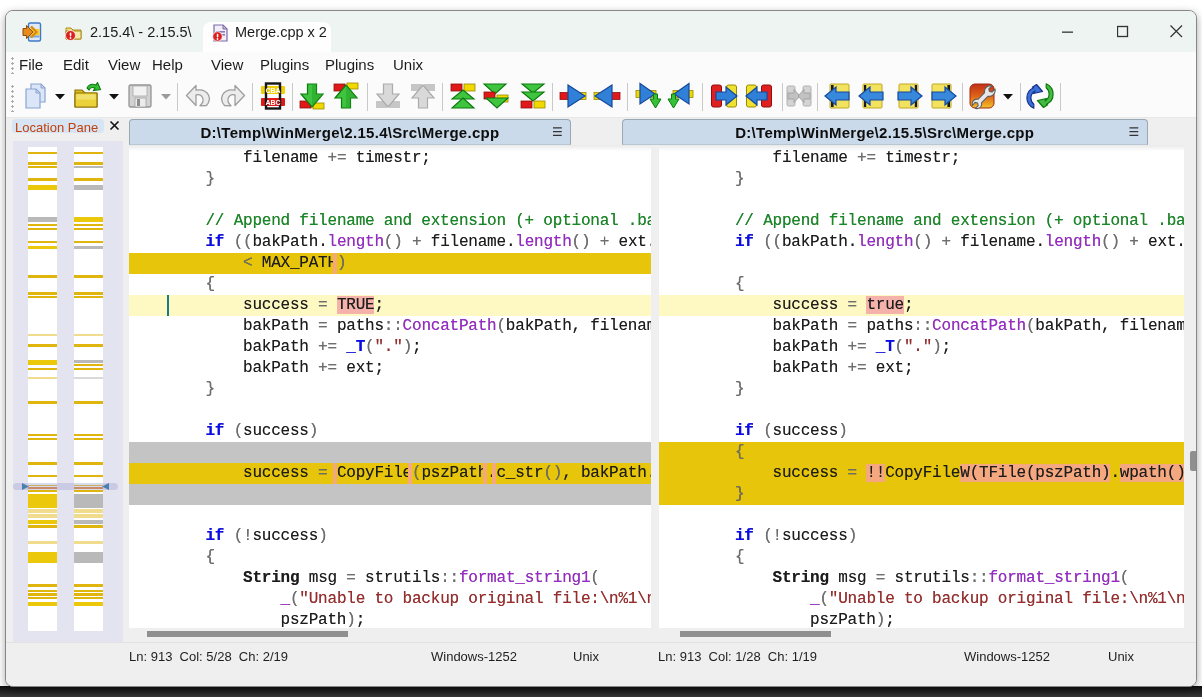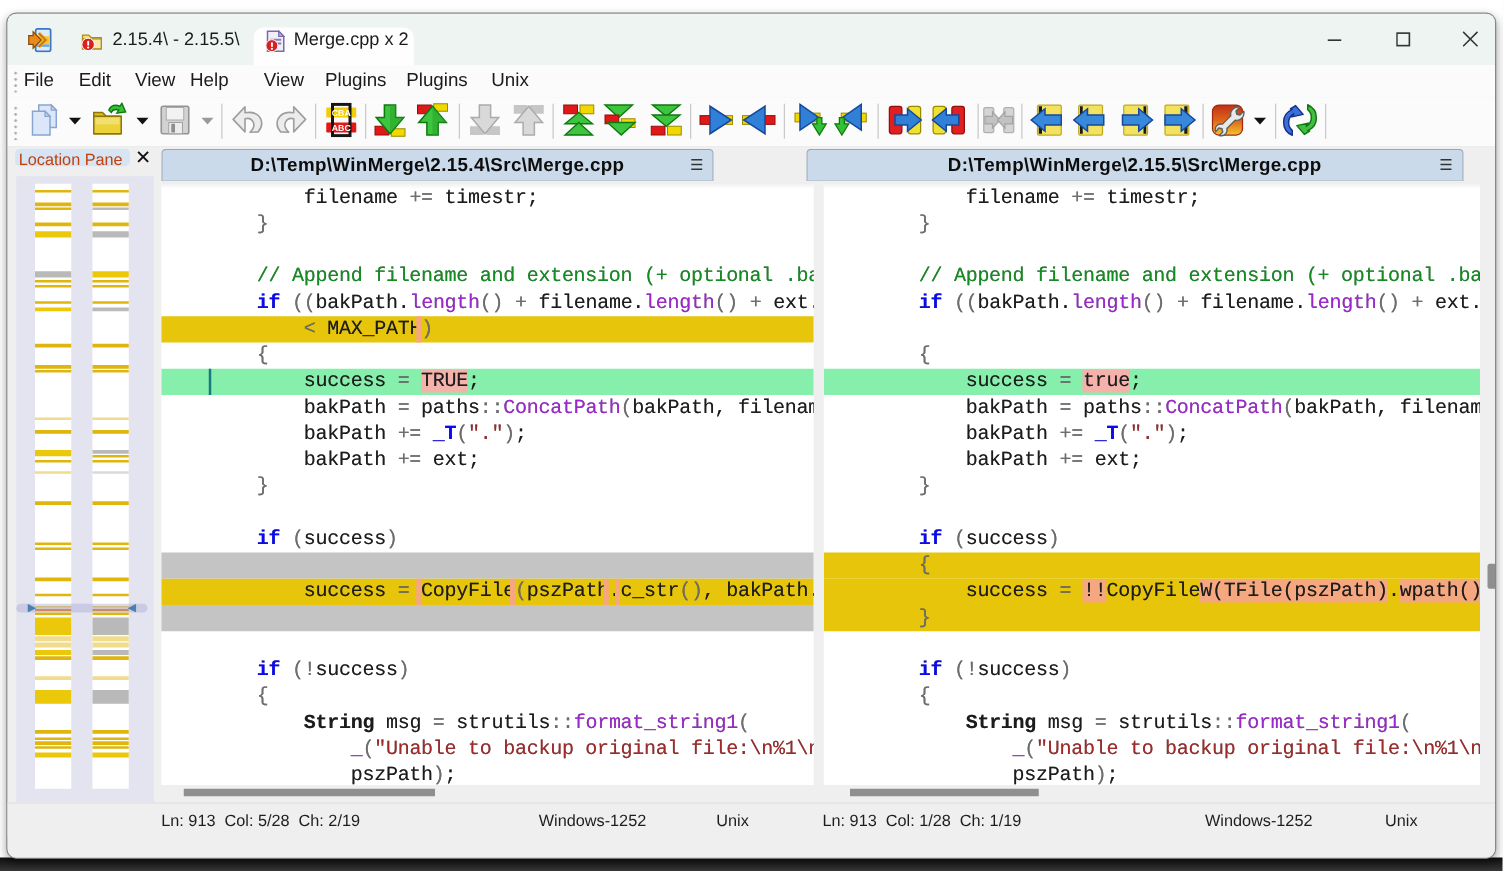--- a/index.html
+++ b/index.html
@@ -26,21 +26,21 @@
 .bar{position:absolute;left:0;width:100%}
 
 .phdr{position:absolute;top:1px;height:26px;background:#cbdaea;border:1px solid #9aa7b5;border-bottom:1px solid #b9c6d4;border-radius:4px 4px 0 0;text-align:center;font-size:15px;font-weight:bold;color:#0d0d0d;line-height:25px;letter-spacing:0.3px}
 .phdr .h{position:absolute;right:7px;top:0;font-weight:normal;font-size:12px;color:#333}
 
 .pane{position:absolute;top:26.5px;height:483px;background:#fff;overflow:hidden}
 .pane .shade{position:absolute;left:0;top:0;width:100%;height:6px;background:linear-gradient(#e9e9e9,rgba(255,255,255,0))}
 .ln{position:absolute;left:0;width:100%;height:21px}
 .ln pre{font-family:"Liberation Mono",monospace;font-size:16px;line-height:21px;white-space:pre;color:#1c1c1c;margin-left:1.4px;letter-spacing:-0.216px;text-shadow:0 0 0.4px rgba(20,20,20,0.55)}
 .bgy{background:#e6c50a}
-.bgr{background:#86efac}
+.bgr{background:#fef9c3}
 .bgg{background:#c4c4c4}
 .k{color:#0a0af0;font-weight:bold}
 .c{color:#138c22}
 .f{color:#9c27cf}
 .s{color:#a02a2a}
 .o{color:#6e6e6e}
 .wd{background:#f4b2ab}
 .ws{background:#f5a87f}
 .sliver{position:absolute;top:0;width:4px;height:21px;background:#f5a87f}
 .caret{position:absolute;top:0;width:2px;height:21px;background:#1a7a82}
@@ -371,21 +371,21 @@
         <div id="markbar"></div>
         <svg style="position:absolute;left:9px;top:0" width="7" height="7" viewBox="0 0 7 7">
             <path d="M0 0 L7 3.5 L0 7 Z" fill="#4a80b0"></path>
           </svg>
         <svg style="position:absolute;left:89px;top:0" width="7" height="7" viewBox="0 0 7 7">
             <path d="M7 0 L0 3.5 L7 7 Z" fill="#4a80b0"></path>
           </svg>
       </div>
     </div>
     <div class="phdr" style="left:123px;width:442px">D:\Temp\WinMerge\2.15.4\Src\Merge.cpp<span class="h">☰</span></div>
-    <div class="phdr" style="left:639px;width:525.5px">D:\Temp\WinMerge\2.15.5\Src\Merge.cpp<span class="h">☰</span></div>
+    <div class="phdr" style="left:616px;width:525.5px">D:\Temp\WinMerge\2.15.5\Src\Merge.cpp<span class="h">☰</span></div>
     <div class="pane" style="left:123px;width:522px">
         <div class="ln" style="top:3.5px">
           <pre>            filename <span class="o">+=</span> timestr;</pre>
         </div>
         <div class="ln" style="top:24.5px">
           <pre>        <span class="o">}</span></pre>
         </div>
         <div class="ln" style="top:45.5px">
           <pre></pre>
         </div>

